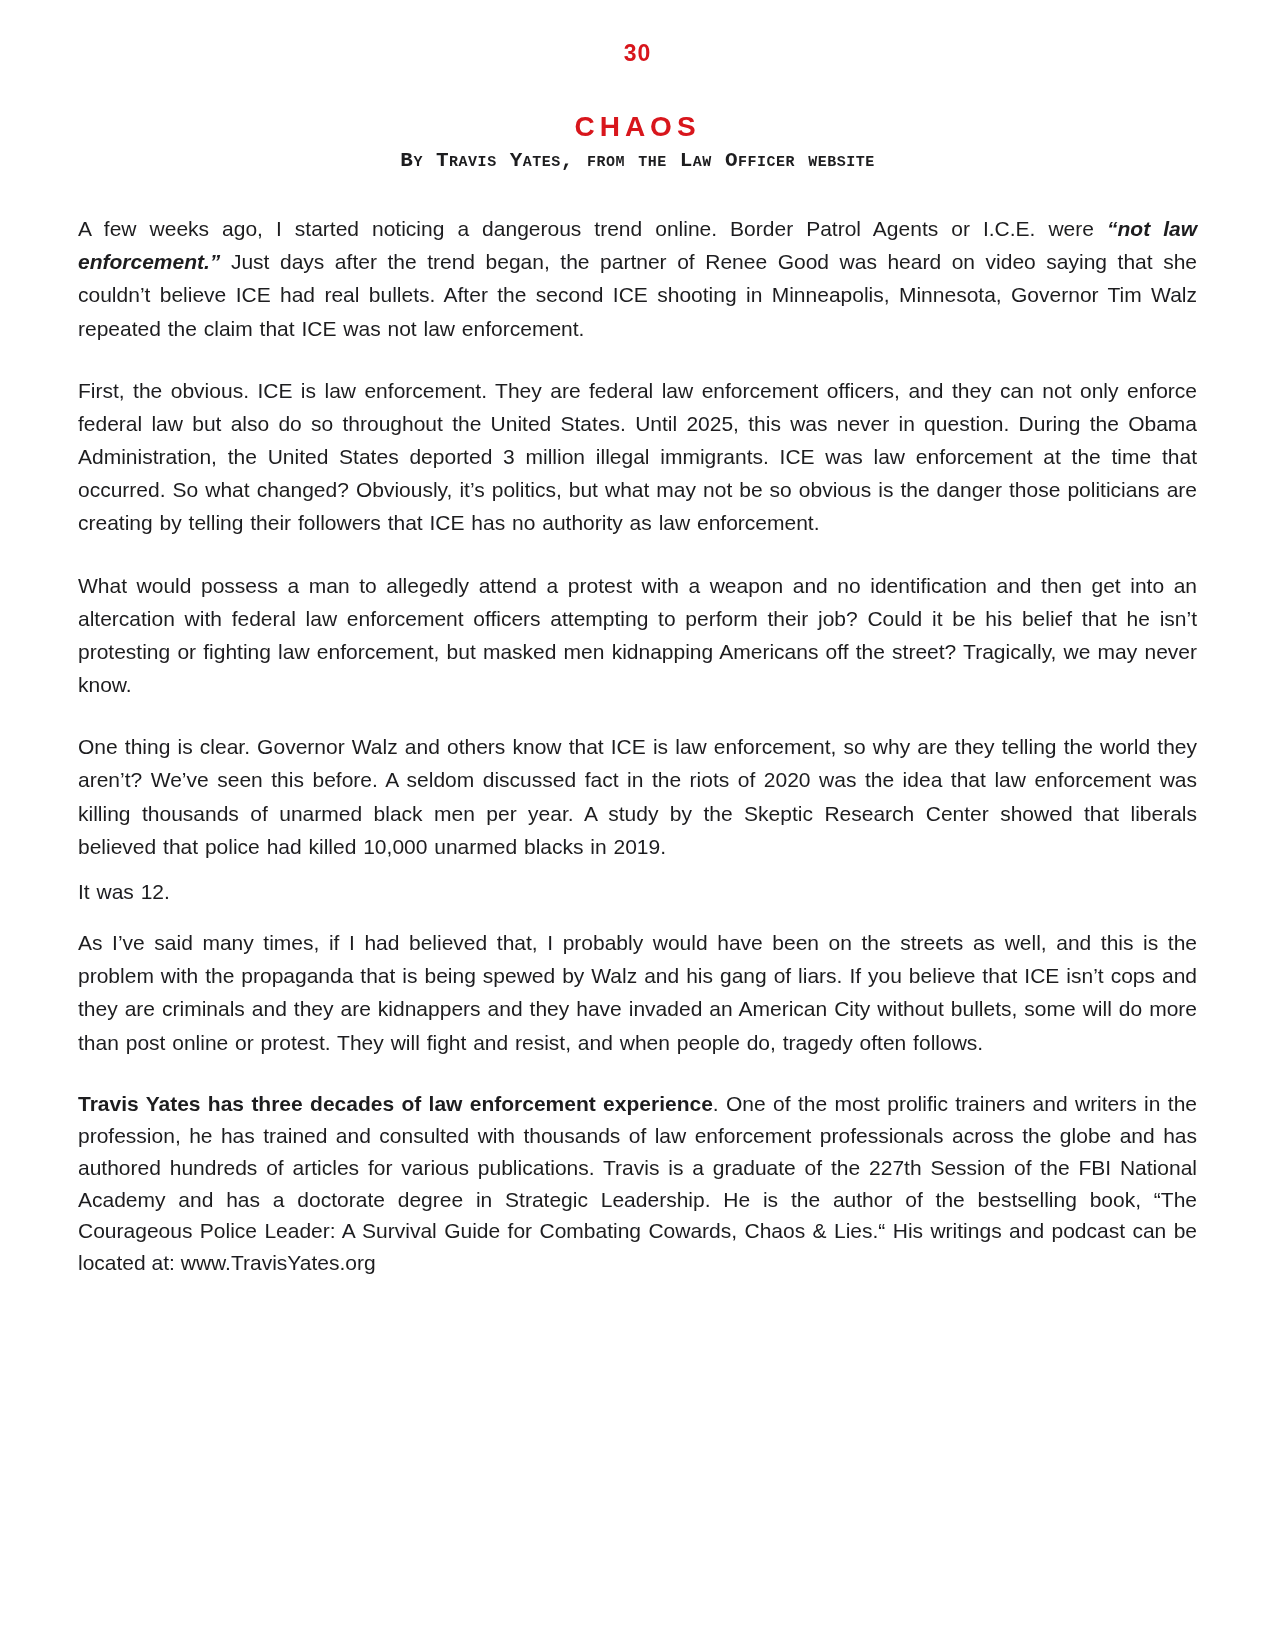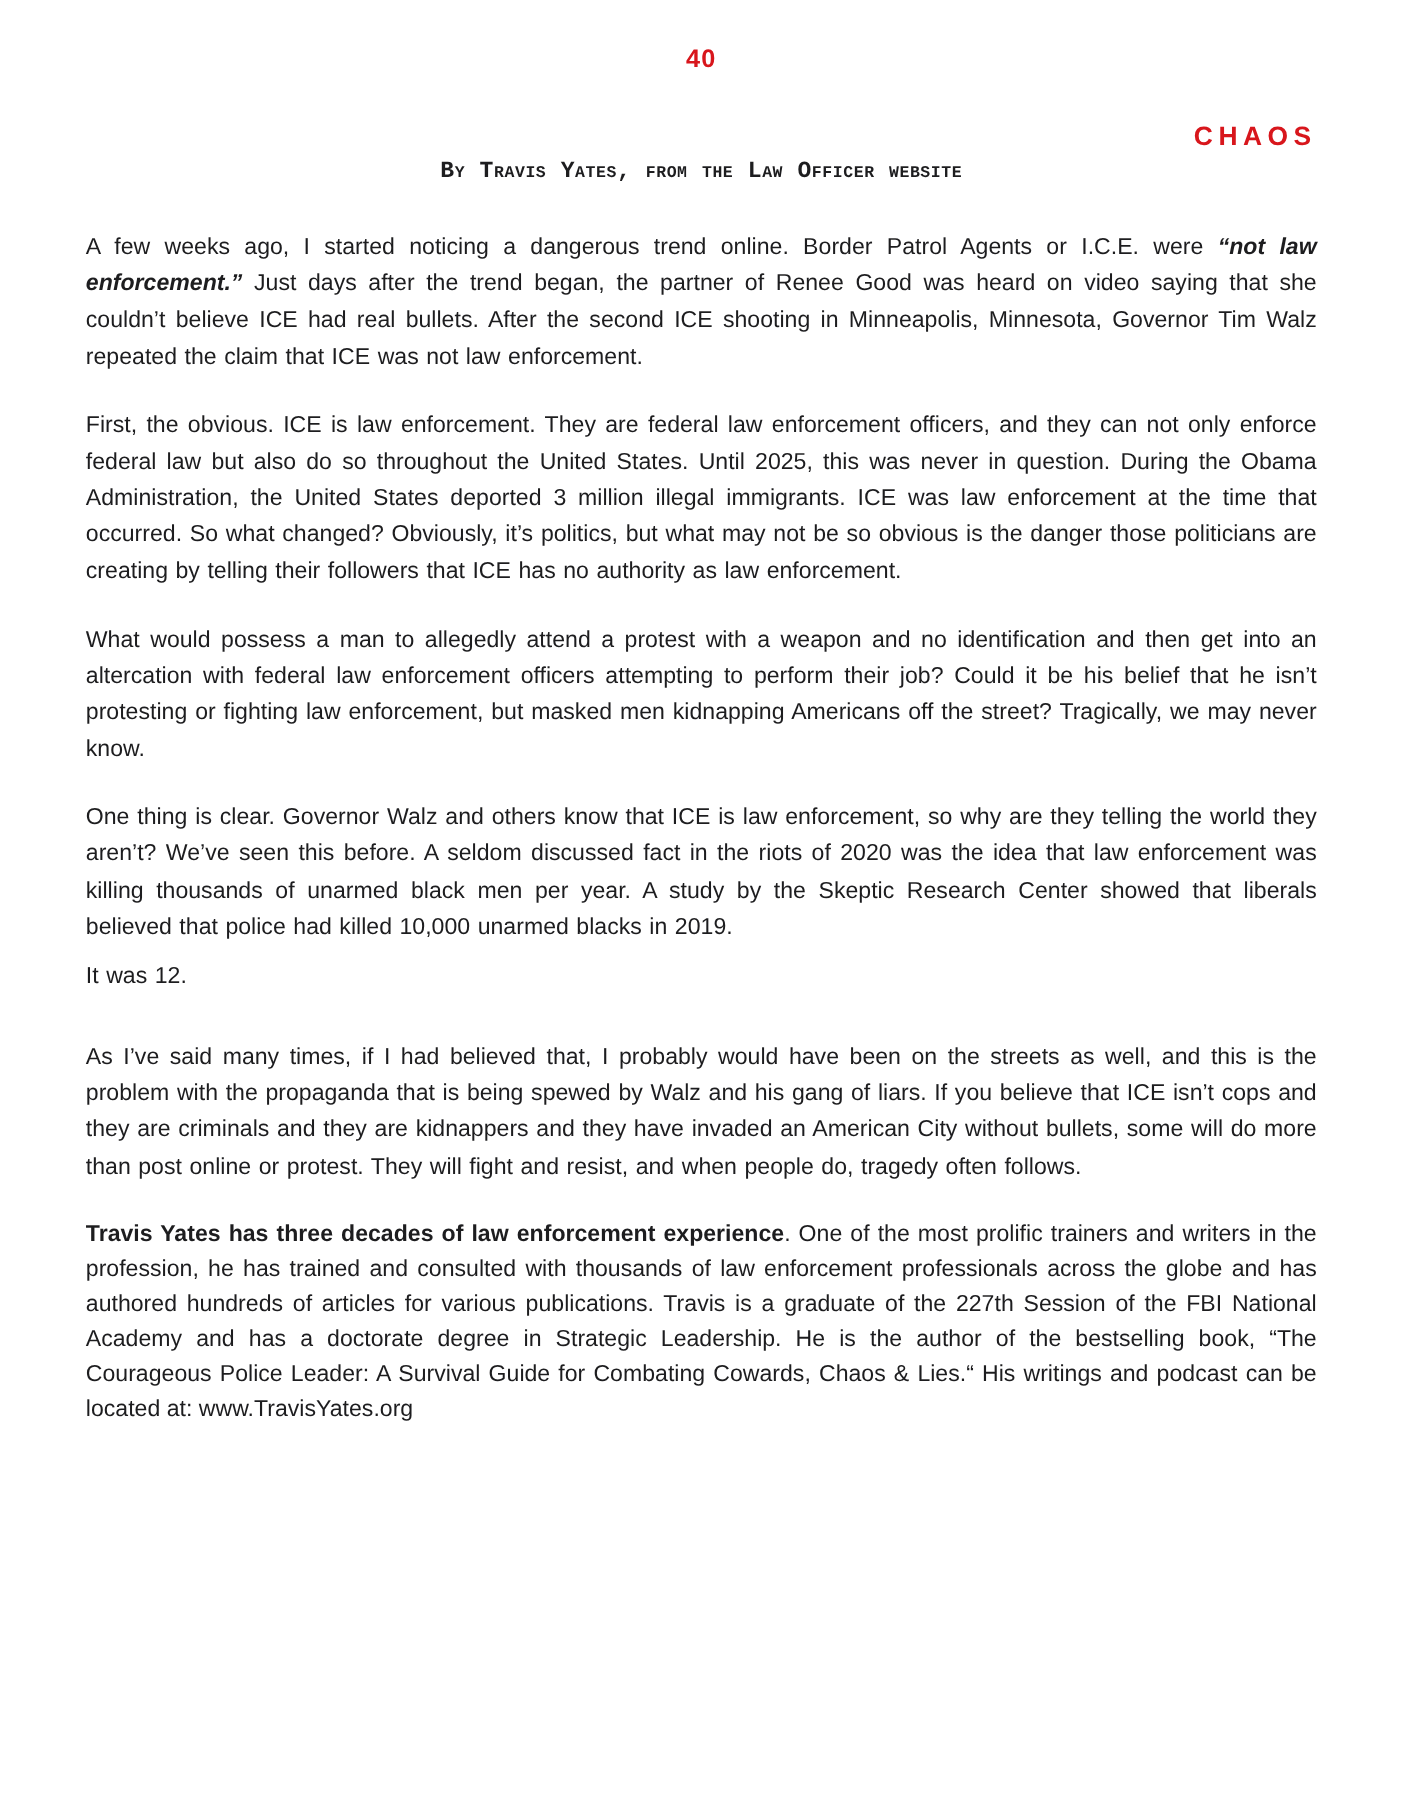--- a/index.html
+++ b/index.html
@@ -26,24 +26,24 @@
     background: #ffffff;
   }
   .page-number {
     text-align: center;
     color: var(--accent);
     font-weight: 800;
     font-size: 23px;
     letter-spacing: 1px;
   }
   .title {
-    text-align: right;
+    text-align: center;
     color: var(--accent);
     font-weight: 800;
-    font-size: 24px;
+    font-size: 28px;
     letter-spacing: 5px;
     margin: 44px 0 6px 0;
   }
   .byline {
     text-align: center;
     font-variant: small-caps;
     font-weight: 700;
     font-size: 21px;
     letter-spacing: 0.5px;
     margin: 0 0 40px 0;
@@ -53,21 +53,21 @@
     font-size: 21px;
     line-height: 1.58;
     text-align: justify;
     margin: 0 0 29px 0;
     word-spacing: 1px;
   }
   .para.tight {
     margin-bottom: 12px;
   }
   .para.short {
-    margin-bottom: 40px;
+    margin-bottom: 18px;
     text-align: left;
   }
   .emph {
     font-weight: bold;
     font-style: italic;
   }
   .resource {
     font-size: 19px;
     line-height: 1.5;
     margin: 8px 0 26px 0;
@@ -81,21 +81,21 @@
   }
   .bio-bold {
     font-weight: bold;
   }
 </style>
 </head>
 <body>
 
 <div class="page">
 
-  <div class="page-number">40</div>
+  <div class="page-number">30</div>
 
   <h1 class="title">CHAOS</h1>
 
   <div class="byline">By Travis Yates, from the Law Officer website</div>
 
   <div>
 
     <p class="para"><span>A few weeks ago, I started noticing a dangerous trend online. Border Patrol Agents or I.C.E. were </span><span class="emph">“not law enforcement.”</span><span> Just days after the trend began, the partner of Renee Good was heard on video saying that she couldn’t believe ICE had real bullets. After the second ICE shooting in Minneapolis, Minnesota, Governor Tim Walz repeated the claim that ICE was not law enforcement.</span></p>
 
     <p class="para">First, the obvious. ICE is law enforcement. They are federal law enforcement officers, and they can not only enforce federal law but also do so throughout the United States. Until 2025, this was never in question. During the Obama Administration, the United States deported 3 million illegal immigrants. ICE was law enforcement at the time that occurred. So what changed? Obviously, it’s politics, but what may not be so obvious is the danger those politicians are creating by telling their followers that ICE has no authority as law enforcement.</p>

